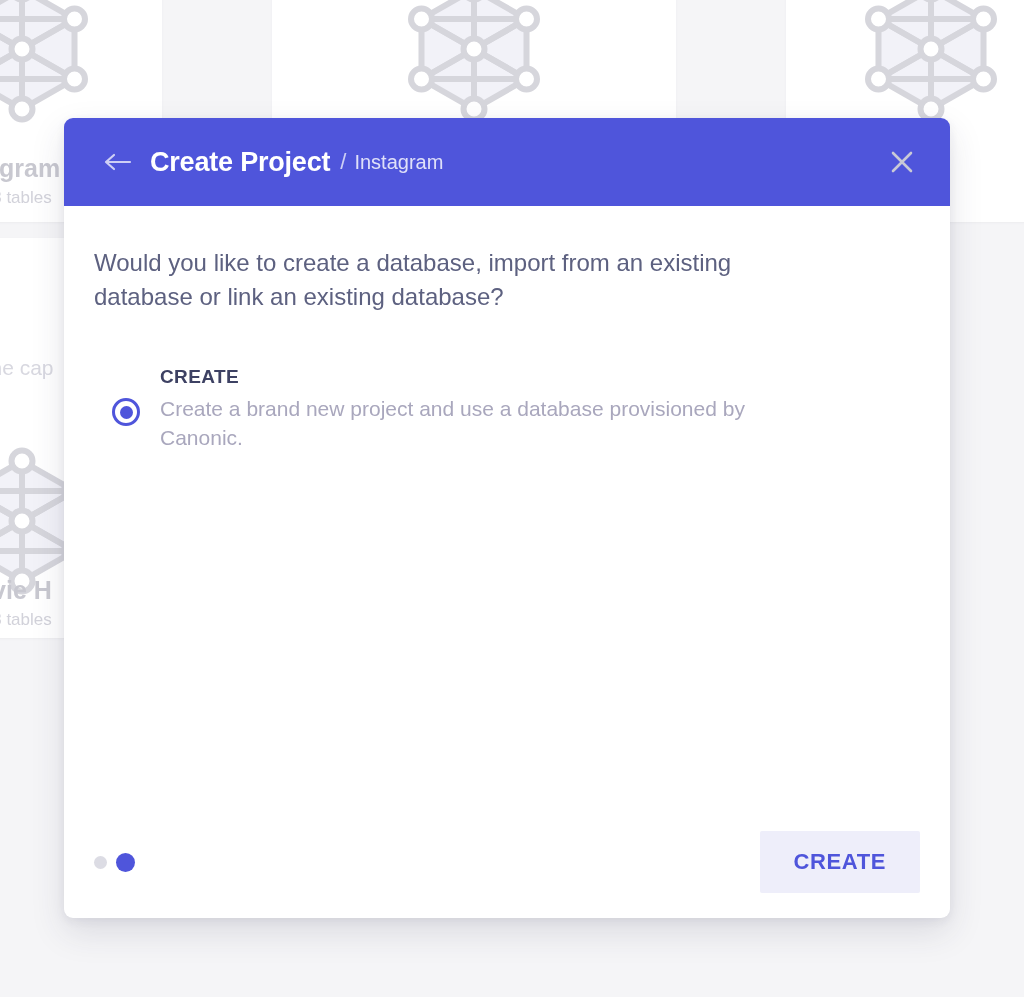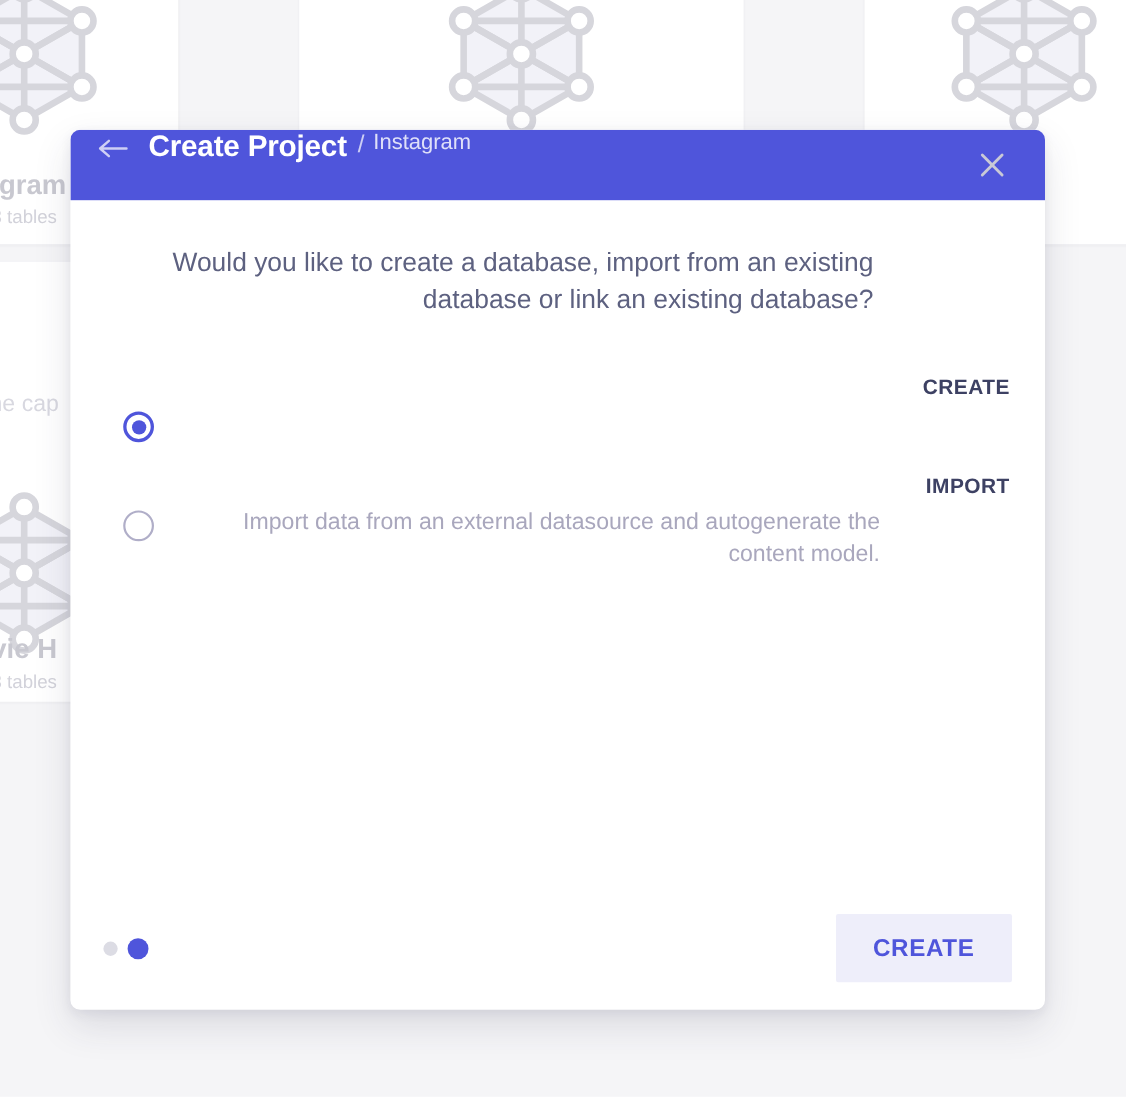--- a/index.html
+++ b/index.html
@@ -83,25 +83,25 @@
     height: 800px;
     background: #ffffff;
     border-radius: 9px;
     box-shadow: 0 14px 34px rgba(45,45,80,0.13), 0 3px 10px rgba(45,45,80,0.07);
     overflow: hidden;
     display: flex;
     flex-direction: column;
   }
 
   .modal-header {
-    height: 64px;
+    height: 88px;
     background: #4f55db;
     display: flex;
-    align-items: flex-start;
-    padding: 0 0 0 21px;
+    align-items: center;
+    padding: 0 0 0 36px;
     flex: 0 0 auto;
     position: relative;
   }
   .back-arrow {
     width: 34px;
     height: 34px;
     display: flex;
     align-items: center;
     justify-content: center;
     cursor: pointer;
@@ -137,21 +137,20 @@
     display: flex;
     align-items: center;
     justify-content: center;
     cursor: pointer;
   }
 
   .modal-body {
     flex: 1 1 auto;
     padding: 40px 32px 0 30px;
     position: relative;
-    text-align: right;
   }
 
   .prompt {
     font-size: 24px;
     line-height: 1.42;
     color: #5d6180;
     max-width: 700px;
     margin: 0 0 52px 0;
     font-weight: normal;
   }
@@ -395,32 +394,24 @@
   <div class="modal-body">
 
     <p class="prompt">Would you like to create a database, import from an existing database or link an existing database?</p>
 
     <div class="option-row">
       <div class="radio-cell">
         <div class="radio selected"></div>
       </div>
       <div class="option-text">
         <div class="option-label">CREATE</div>
-      </div>
-    </div>
-
-    <div class="option-row">
-      <div class="radio-cell">
-        <div class="radio"></div>
-      </div>
-      <div class="option-text">
-        <div class="option-label">IMPORT</div>
-        <div class="option-desc">Import data from an external datasource and autogenerate the content model.</div>
-      </div>
-    </div>
+        <div class="option-desc">Create a brand new project and use a database provisioned by Canonic.</div>
+      </div>
+    </div>
+
 
 
   </div>
 
   <div class="modal-footer">
     <div class="dots">
       <div class="dot small"></div>
       <div class="dot active"></div>
     </div>
     <button class="create-btn">CREATE</button>

